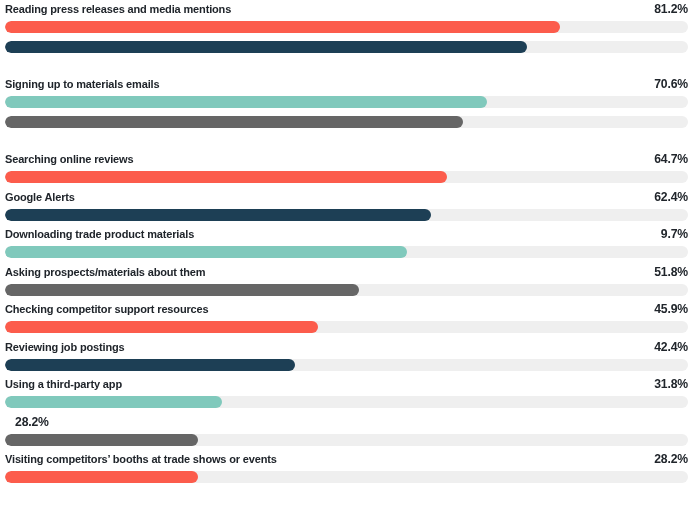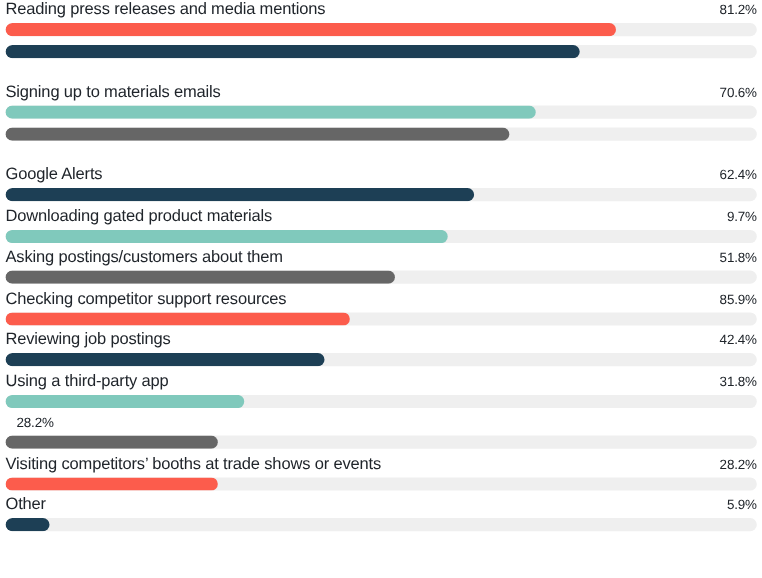--- a/index.html
+++ b/index.html
@@ -32,31 +32,31 @@
 
   .row-head {
     display: flex;
     align-items: baseline;
     justify-content: space-between;
     height: 17px;
     padding-top: 1px;
   }
 
   .bar-label {
-    font-size: 15px;
-    font-weight: normal;
+    font-size: 11px;
+    font-weight: bold;
     color: #20252b;
     letter-spacing: -0.15px;
     white-space: nowrap;
     line-height: 16px;
   }
 
   .bar-value {
     font-size: 12.2px;
-    font-weight: normal;
+    font-weight: bold;
     color: #20252b;
     letter-spacing: -0.15px;
     white-space: nowrap;
     line-height: 16px;
     margin-left: 10px;
   }
 
   .track {
     position: relative;
     margin-top: 3px;
@@ -103,49 +103,58 @@
         <div class="fill" style="width: 70.6%; background: rgb(128, 201, 188);"></div>
       </div>
     </div>
     <div class="row">
       <div class="track" style="background: rgb(239, 239, 239);">
         <div class="fill" style="width: 67.1%; background: rgb(102, 102, 102);"></div>
       </div>
     </div>
     <div class="row">
       <div class="row-head">
+        <span class="bar-label">Searching online reviews</span>
+        <span class="bar-value">64.7%</span>
+      </div>
+      <div class="track" style="background: rgb(239, 239, 239);">
+        <div class="fill" style="width: 64.7%; background: rgb(252, 92, 76);"></div>
+      </div>
+    </div>
+    <div class="row">
+      <div class="row-head">
         <span class="bar-label">Google Alerts</span>
         <span class="bar-value">62.4%</span>
       </div>
       <div class="track" style="background: rgb(239, 239, 239);">
         <div class="fill" style="width: 62.4%; background: rgb(29, 63, 85);"></div>
       </div>
     </div>
     <div class="row">
       <div class="row-head">
-        <span class="bar-label">Downloading gated product materials</span>
+        <span class="bar-label">Downloading trade product materials</span>
         <span class="bar-value">9.7%</span>
       </div>
       <div class="track" style="background: rgb(239, 239, 239);">
         <div class="fill" style="width: 58.8%; background: rgb(128, 201, 188);"></div>
       </div>
     </div>
     <div class="row">
       <div class="row-head">
-        <span class="bar-label">Asking postings/customers about them</span>
+        <span class="bar-label">Asking prospects/materials about them</span>
         <span class="bar-value">51.8%</span>
       </div>
       <div class="track" style="background: rgb(239, 239, 239);">
         <div class="fill" style="width: 51.8%; background: rgb(102, 102, 102);"></div>
       </div>
     </div>
     <div class="row">
       <div class="row-head">
         <span class="bar-label">Checking competitor support resources</span>
-        <span class="bar-value">85.9%</span>
+        <span class="bar-value">45.9%</span>
       </div>
       <div class="track" style="background: rgb(239, 239, 239);">
         <div class="fill" style="width: 45.9%; background: rgb(252, 92, 76);"></div>
       </div>
     </div>
     <div class="row">
       <div class="row-head">
         <span class="bar-label">Reviewing job postings</span>
         <span class="bar-value">42.4%</span>
       </div>
@@ -172,22 +181,13 @@
     </div>
     <div class="row">
       <div class="row-head">
         <span class="bar-label">Visiting competitors’ booths at trade shows or events</span>
         <span class="bar-value">28.2%</span>
       </div>
       <div class="track" style="background: rgb(239, 239, 239);">
         <div class="fill" style="width: 28.2%; background: rgb(252, 92, 76);"></div>
       </div>
     </div>
-    <div class="row">
-      <div class="row-head">
-        <span class="bar-label">Other</span>
-        <span class="bar-value">5.9%</span>
-      </div>
-      <div class="track" style="background: rgb(239, 239, 239);">
-        <div class="fill" style="width: 5.9%; background: rgb(29, 63, 85);"></div>
-      </div>
-    </div>
   </div>
 
 </body></html>

